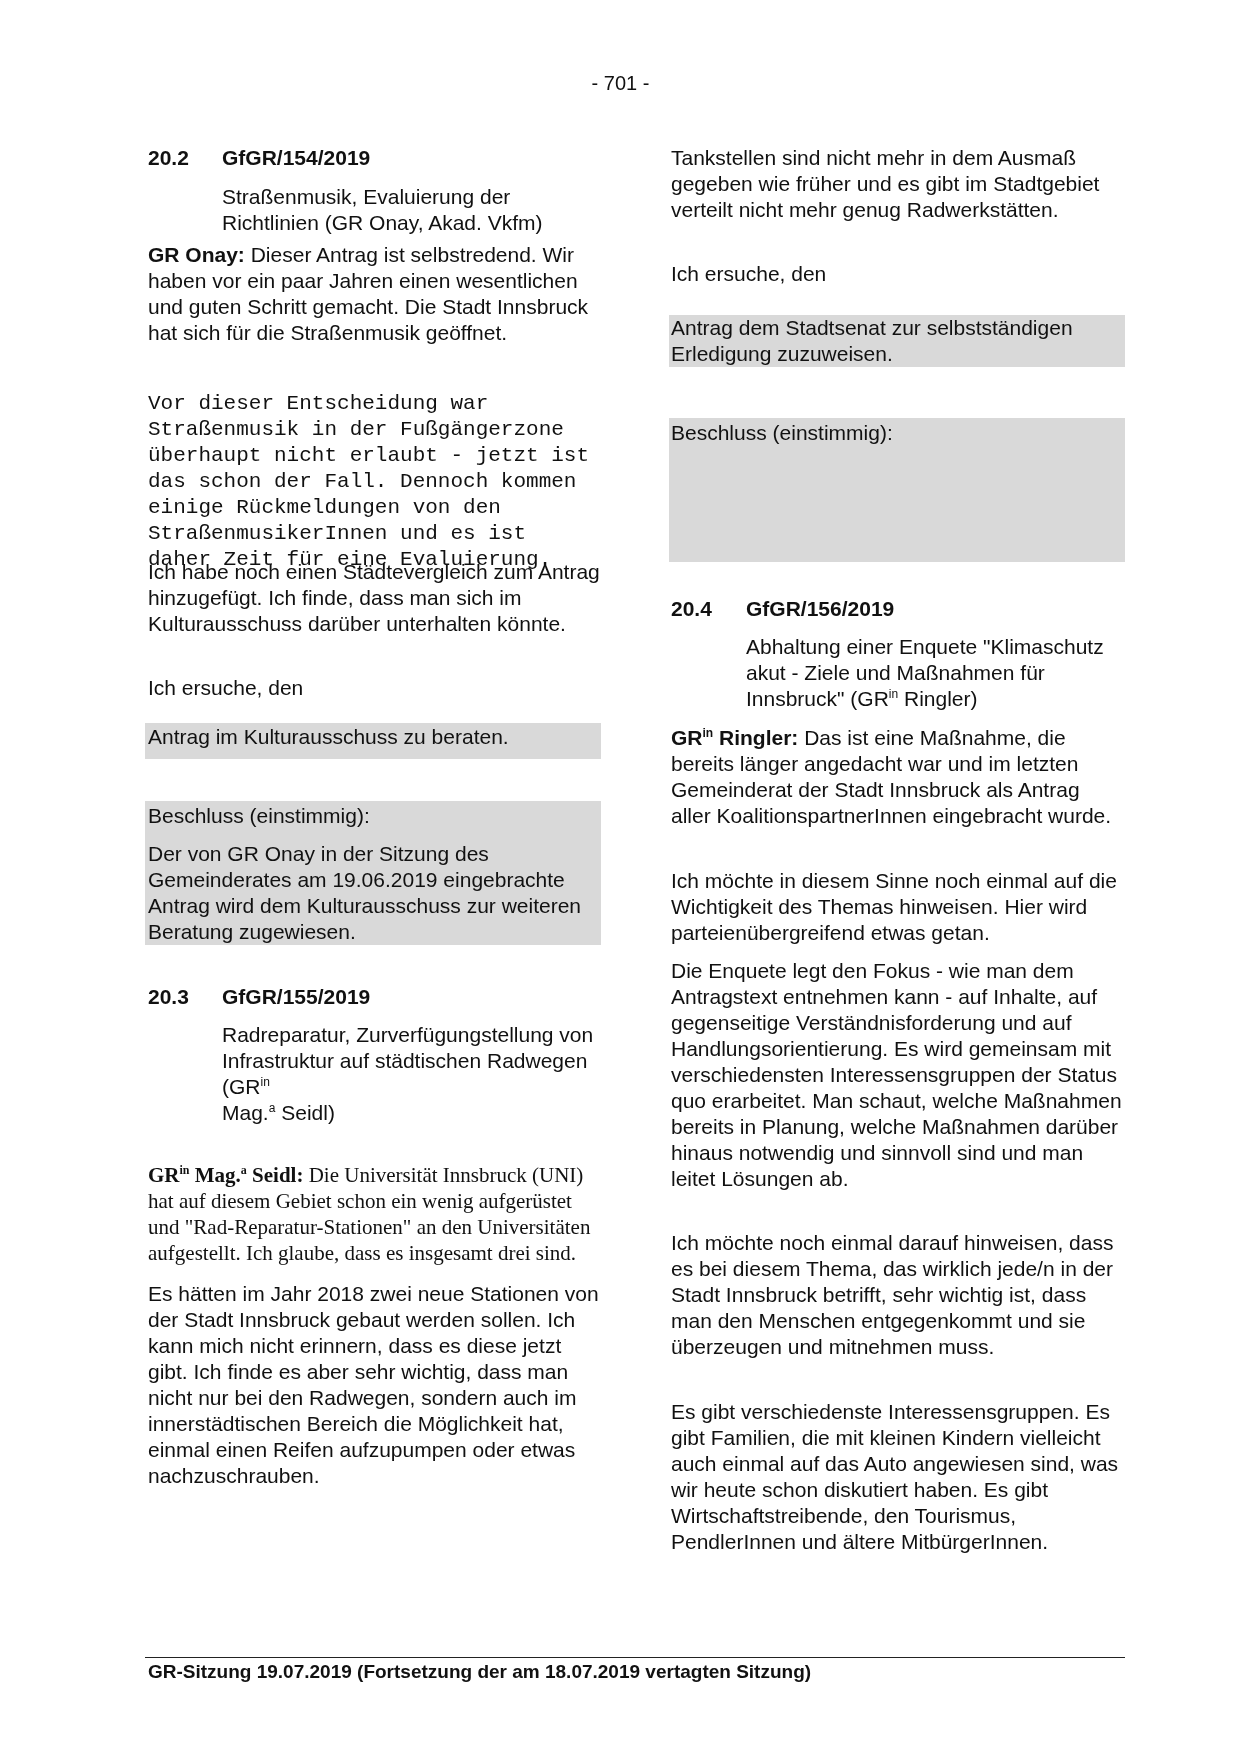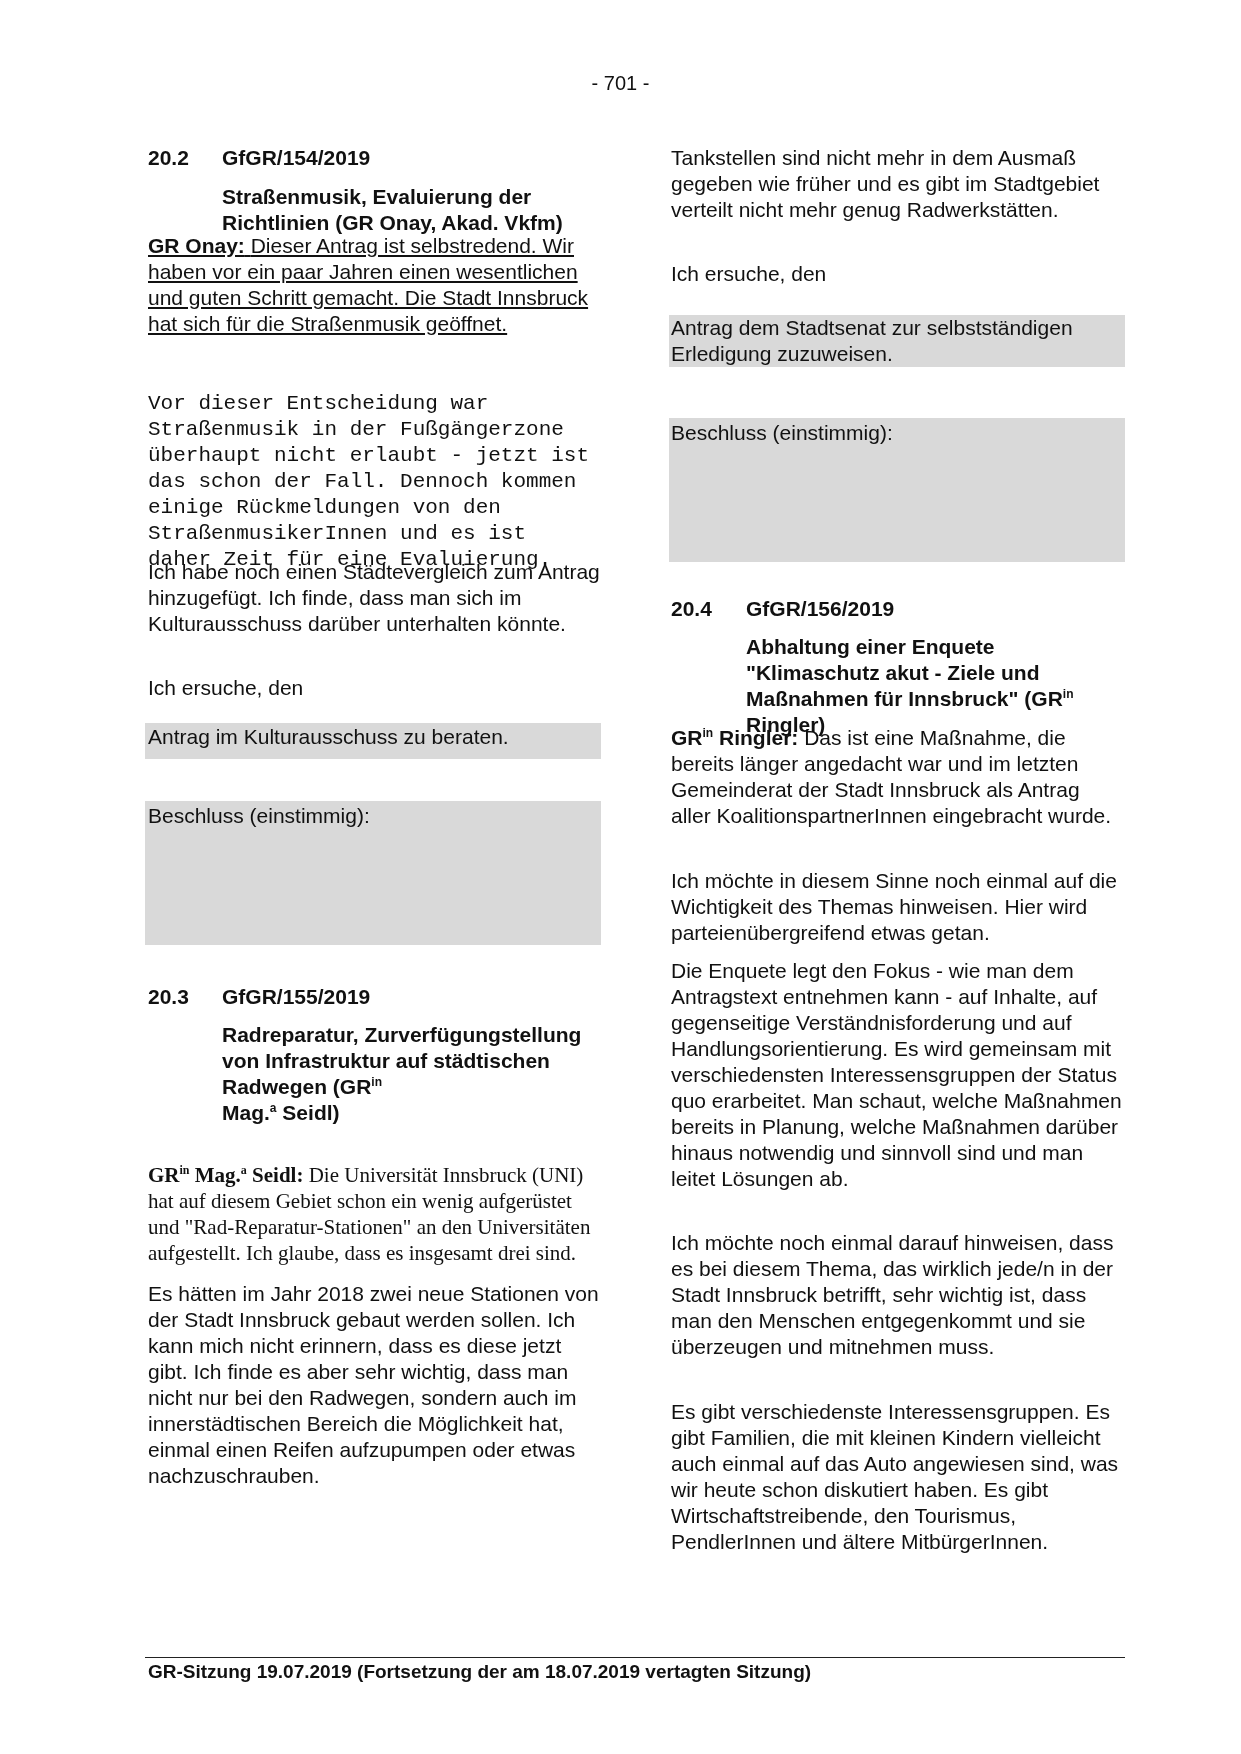--- a/index.html
+++ b/index.html
@@ -5,55 +5,56 @@
   html, body { margin: 0; padding: 0; background: #ffffff; }
   body { width: 1241px; height: 1754px; position: relative; overflow: hidden;
          font-family: "Liberation Sans", sans-serif; color: #111111; }
   .page-num { position: absolute; left: 0; width: 1241px; top: 70px; text-align: center; font-size: 20px; line-height: 26px; }
   .blk { position: absolute; font-size: 21px; line-height: 26px; margin: 0; }
   .col-l { left: 148px; width: 452px; }
   .col-r { left: 671px; width: 454px; }
   .sec-head { position: absolute; font-size: 21px; line-height: 26px; font-weight: bold; margin: 0; }
   .sec-num { position: absolute; left: 0; top: 0; }
   .sec-id { position: absolute; top: 0; }
-  .sec-title { position: absolute; font-size: 21px; line-height: 26px; font-weight: bold; margin: 0; }
+  .sec-title { position: absolute; font-size: 21px; line-height: 26px; font-weight: normal; margin: 0; }
   .gray { position: absolute; background: #d9d9d9; font-size: 21px; line-height: 26px; }
   .gray-l { left: 145px; width: 456px; padding-left: 3px; box-sizing: border-box; }
   .gray-r { left: 669px; width: 456px; padding-left: 2px; box-sizing: border-box; margin-top: 10px; }
   .gray p { margin: 0; }
   b { font-weight: bold; }
   sup { font-size: 12px; line-height: 0; vertical-align: 8px; }
   .footer-rule { position: absolute; left: 145px; width: 980px; top: 1657px; height: 0; border-top: 1.5px solid #222; }
   .footer-text { position: absolute; left: 148px; top: 1660px; font-size: 19px; line-height: 24px; font-weight: bold; }
 </style>
 </head>
 <body>
 
 <div class="page-num">- 701 -</div>
 
 <div class="sec-head col-l" style="top:145px;height:26px;">
   <span class="sec-num">20.2</span>
   <span class="sec-id" style="left:74px;">GfGR/154/2019</span>
 </div>
 <p class="sec-title" style="left:222px;width:385px;top:184px;">Straßenmusik, Evaluierung der Richtlinien (GR Onay, Akad. Vkfm)</p>
 
-<p class="blk col-l" style="top:233px;text-decoration:underline;">
+<p class="blk col-l" style="top:242px;">
   <b>GR Onay:</b>
   <span>Dieser Antrag ist selbstredend. Wir haben vor ein paar Jahren einen wesentlichen und guten Schritt gemacht. Die Stadt Innsbruck hat sich für die Straßenmusik geöffnet.</span>
 </p>
 <p class="blk col-l" style="top:391px;font-family:Liberation Mono, monospace;">Vor dieser Entscheidung war Straßenmusik in der Fußgängerzone überhaupt nicht erlaubt - jetzt ist das schon der Fall. Dennoch kommen einige Rückmeldungen von den StraßenmusikerInnen und es ist daher Zeit für eine Evaluierung.</p>
 <p class="blk col-l" style="top:559px;">Ich habe noch einen Städtevergleich zum Antrag hinzugefügt. Ich finde, dass man sich im Kulturausschuss darüber unterhalten könnte.</p>
 <p class="blk col-l" style="top:675px;">Ich ersuche, den</p>
 
 <div class="gray gray-l" style="top:723px;height:36px;padding-top:1px;">
   <p>Antrag im Kulturausschuss zu beraten.</p>
 </div>
 
 <div class="gray gray-l" style="top:801px;height:144px;padding-top:2px;">
   <p>Beschluss (einstimmig):</p>
+  <p style="margin-top:12px;">Der von GR Onay in der Sitzung des Gemeinderates am 19.06.2019 eingebrachte Antrag wird dem Kulturausschuss zur weiteren Beratung zugewiesen.</p>
 </div>
 
 <div class="sec-head col-l" style="top:984px;height:26px;">
   <span class="sec-num">20.3</span>
   <span class="sec-id" style="left:74px;">GfGR/155/2019</span>
 </div>
 <p class="sec-title" style="left:222px;width:378px;top:1022px;">
   <span>Radreparatur, Zurverfügungstellung von Infrastruktur auf städtischen Radwegen (GR</span><sup>in</sup><br>
   <span>Mag.</span><sup>a</sup><span> Seidl)</span>
 </p>

